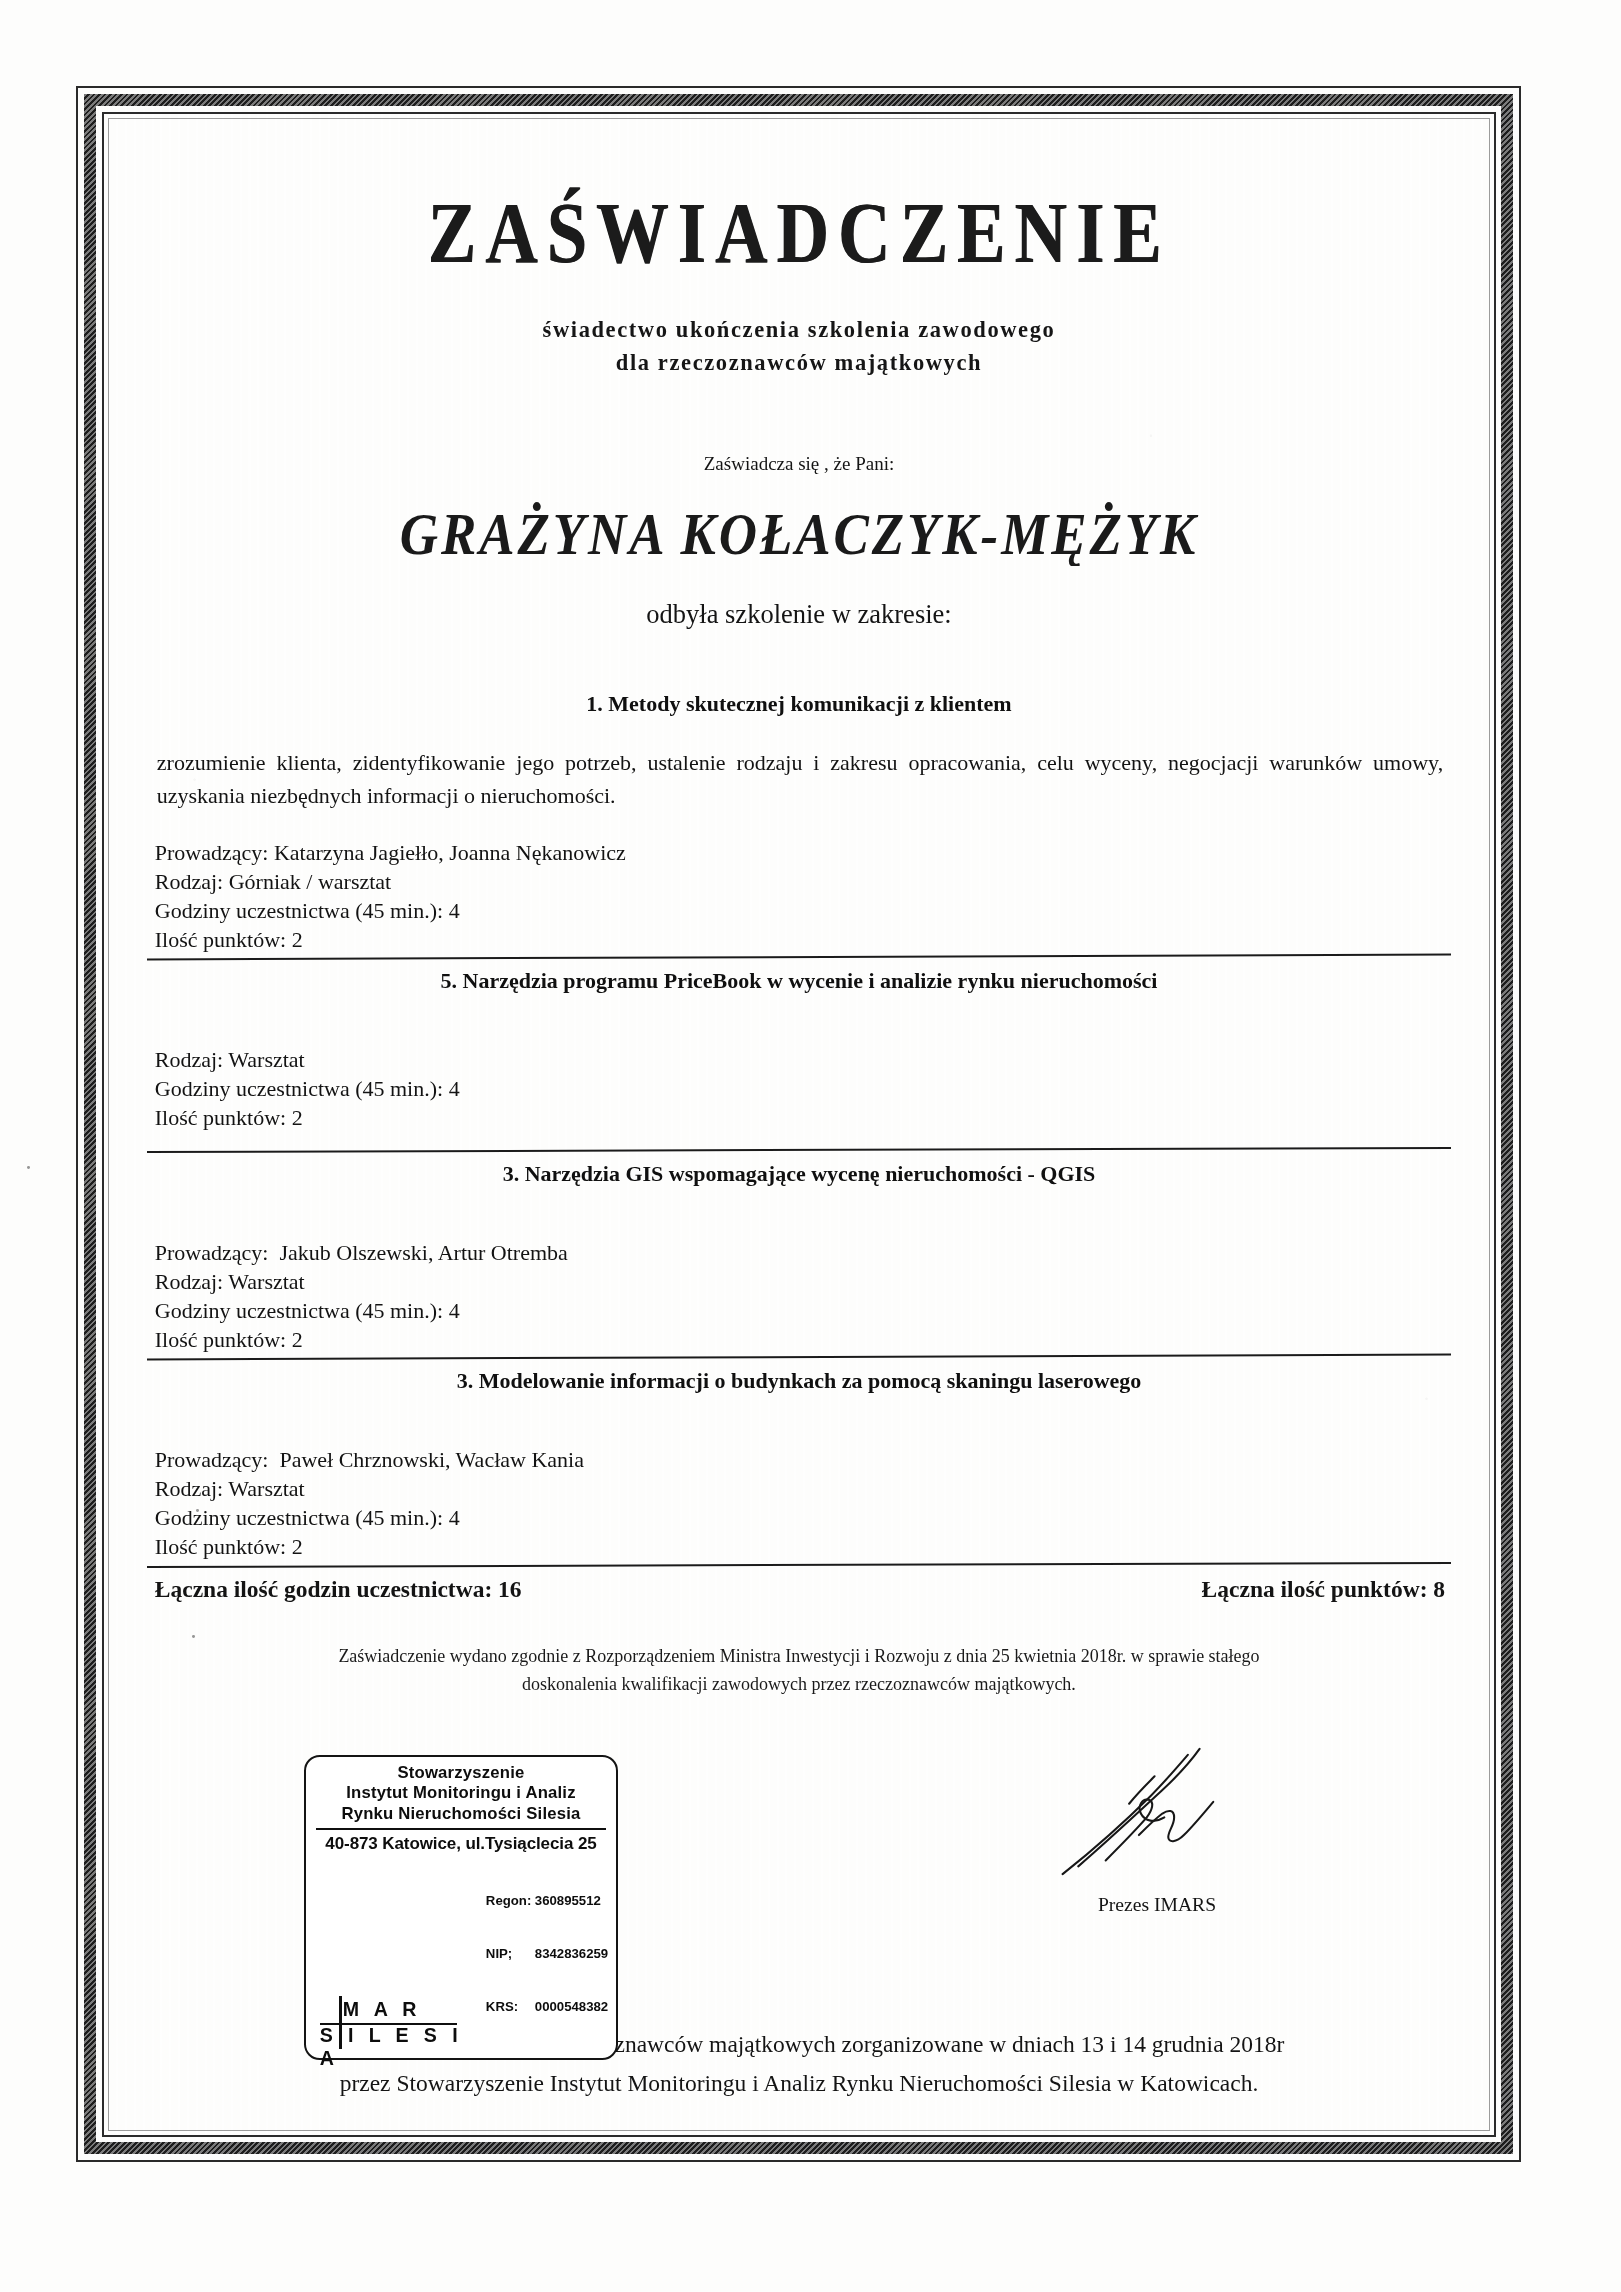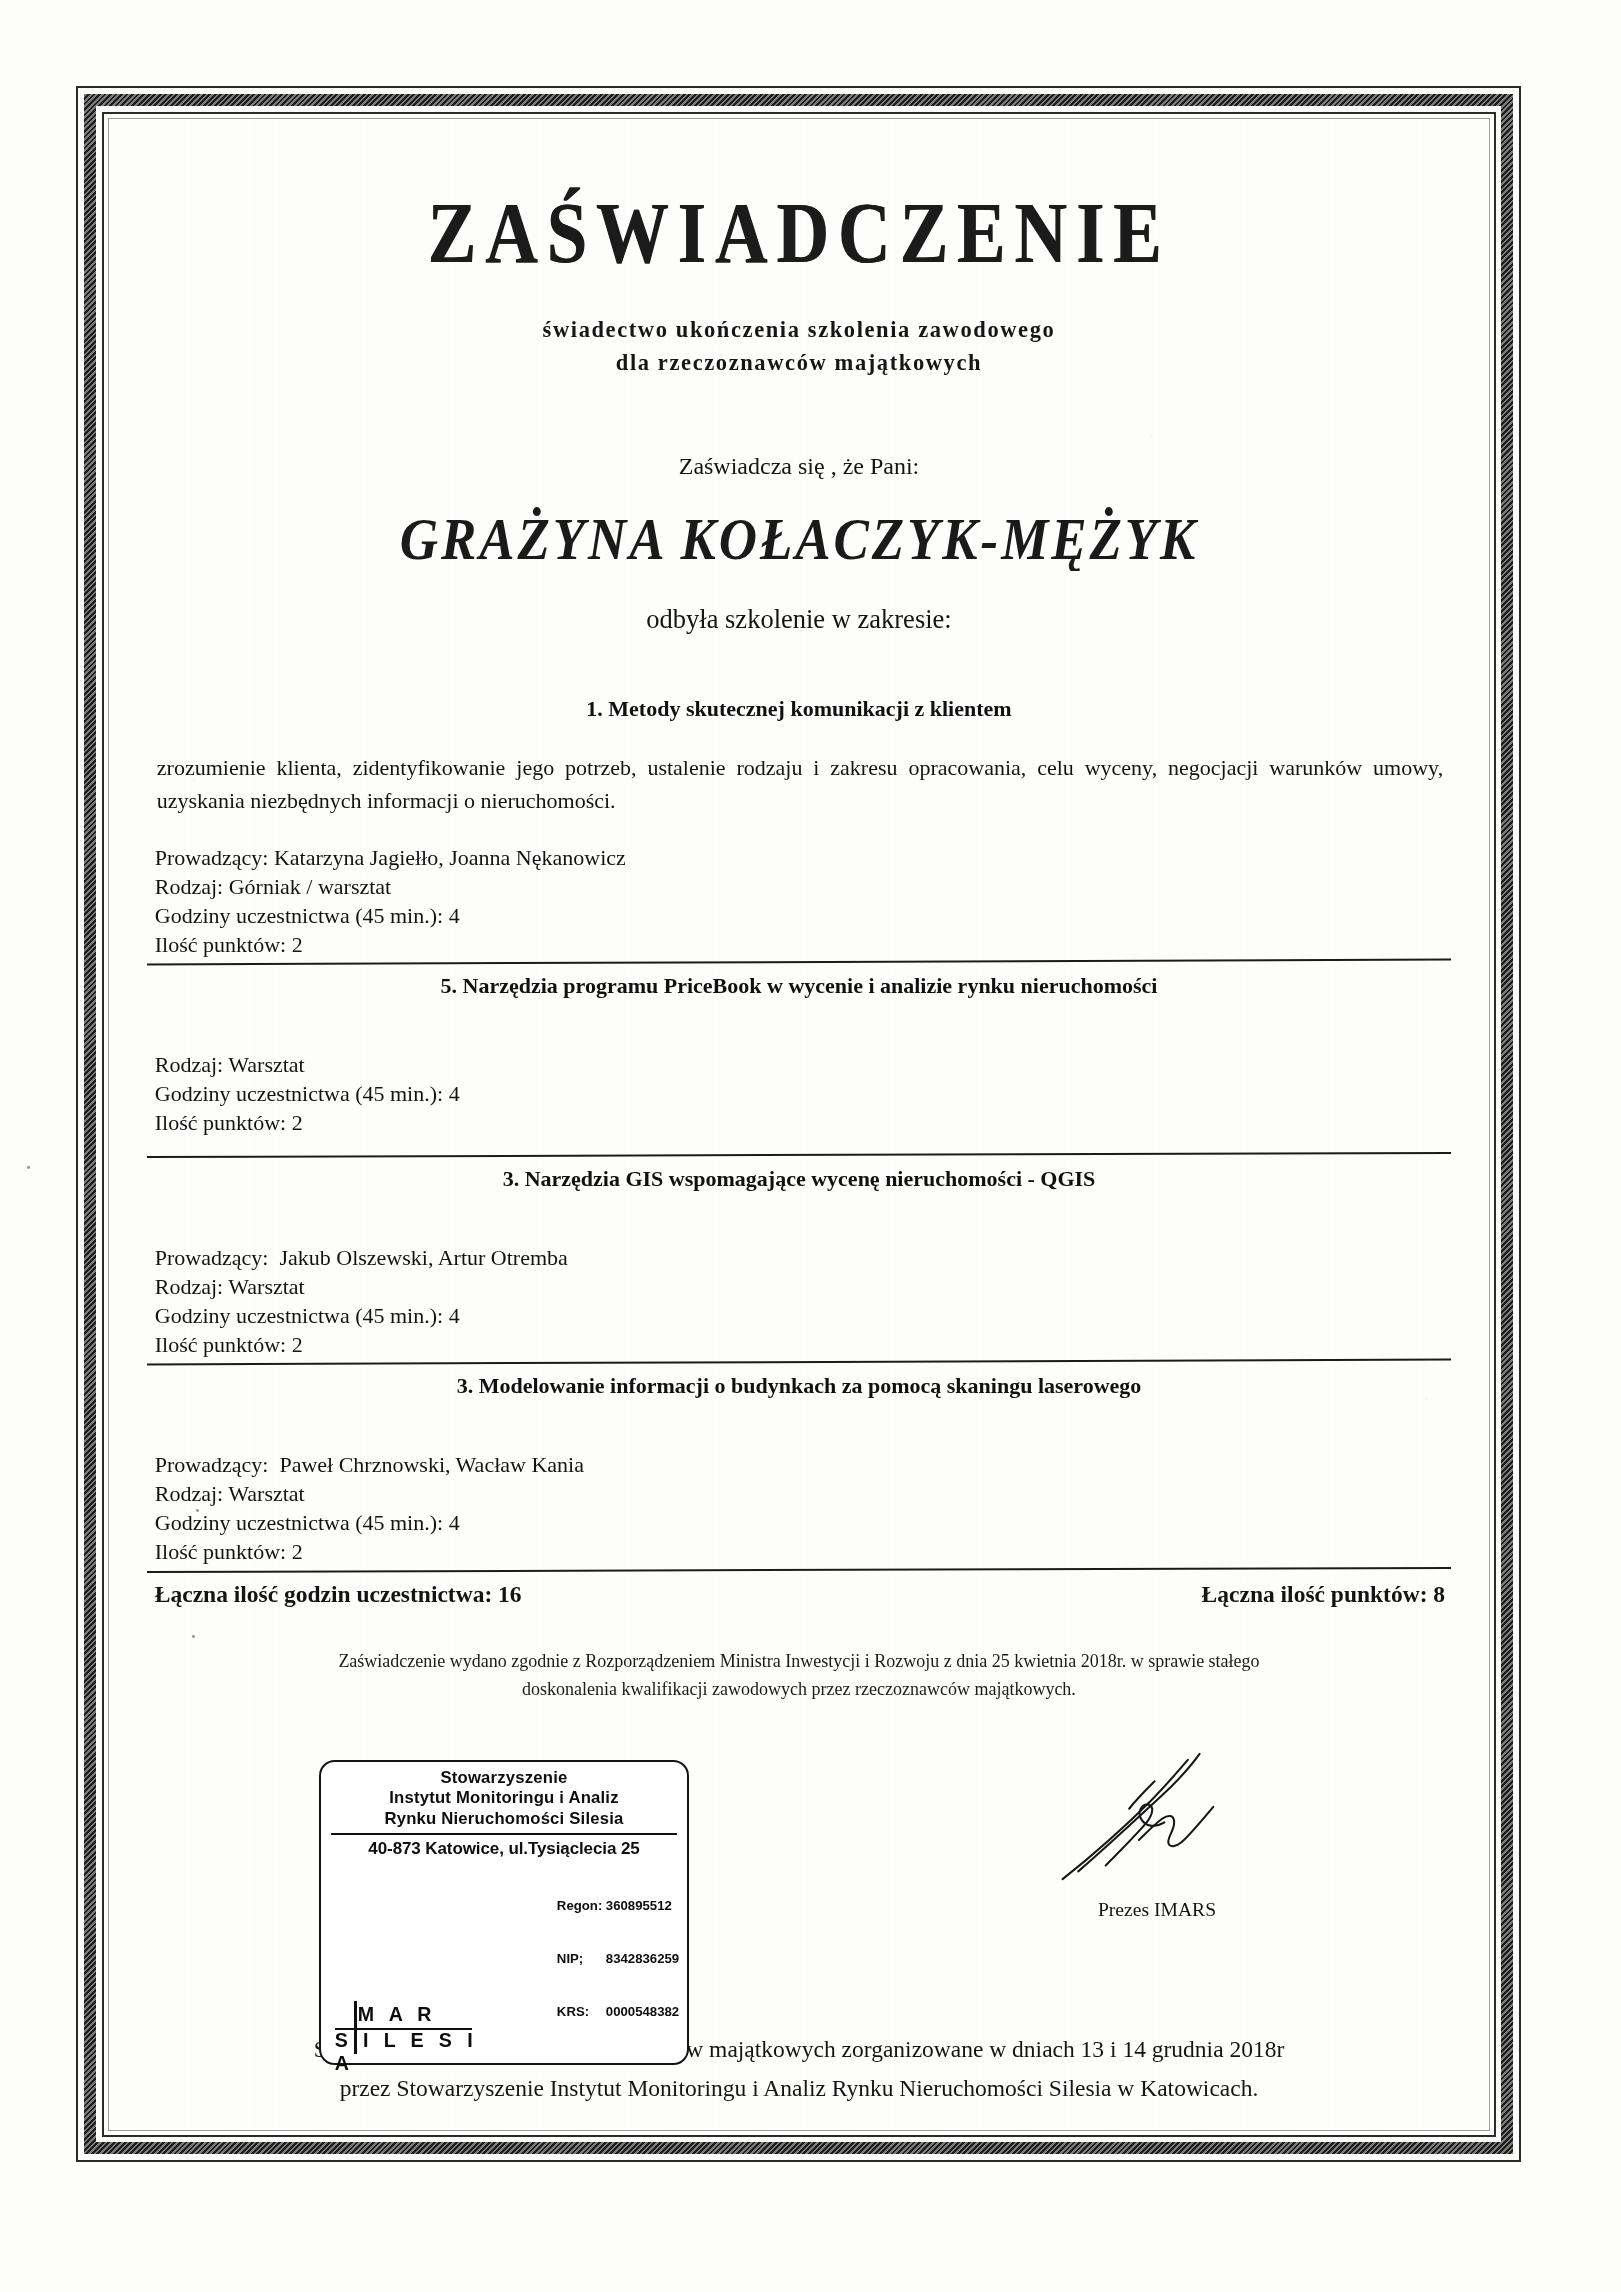--- a/index.html
+++ b/index.html
@@ -118,21 +118,21 @@
     font-size: 22.5px;
     font-weight: 700;
     letter-spacing: 1.6px;
     line-height: 33px;
     margin-top: 45px;
     color: #161616;
   }
 
   .attest-line {
     text-align: center;
-    font-size: 24px;
+    font-size: 19px;
     margin-top: 74px;
     color: #141414;
   }
 
   .name {
     text-align: center;
     font-family: "Liberation Serif", serif;
     font-style: italic;
     font-weight: 700;
     font-size: 53px;
@@ -214,23 +214,23 @@
 
   
   .sign-row {
     position: relative;
     height: 245px;
     margin-top: 43px;
   }
 
   .stamp {
     position: absolute;
-    left: 172px;
+    left: 157px;
     top: 13.7px;
-    width: 370px;
+    width: 314px;
     border: 2.9px solid #141414;
     border-radius: 15.7px;
     box-sizing: border-box;
     padding: 5.9px 7.8px 6.9px 7.8px;
     font-family: "Liberation Sans", sans-serif;
     color: #0d0d0d;
     background: #fff;
   }
   .stamp-head {
     text-align: center;

